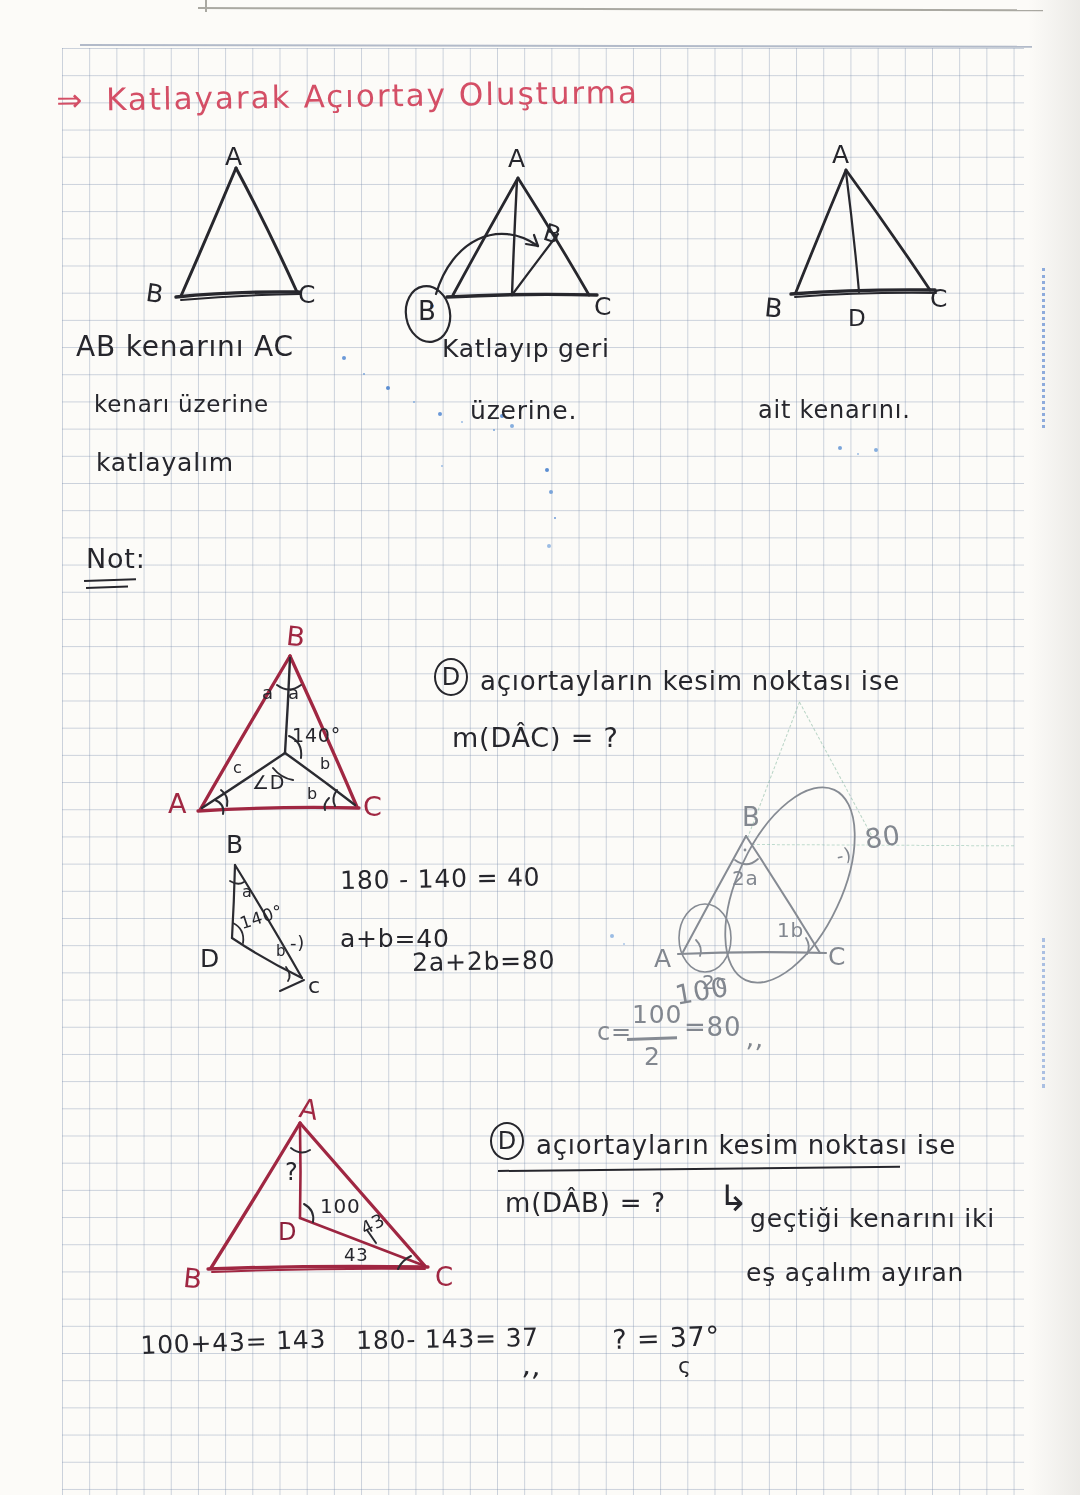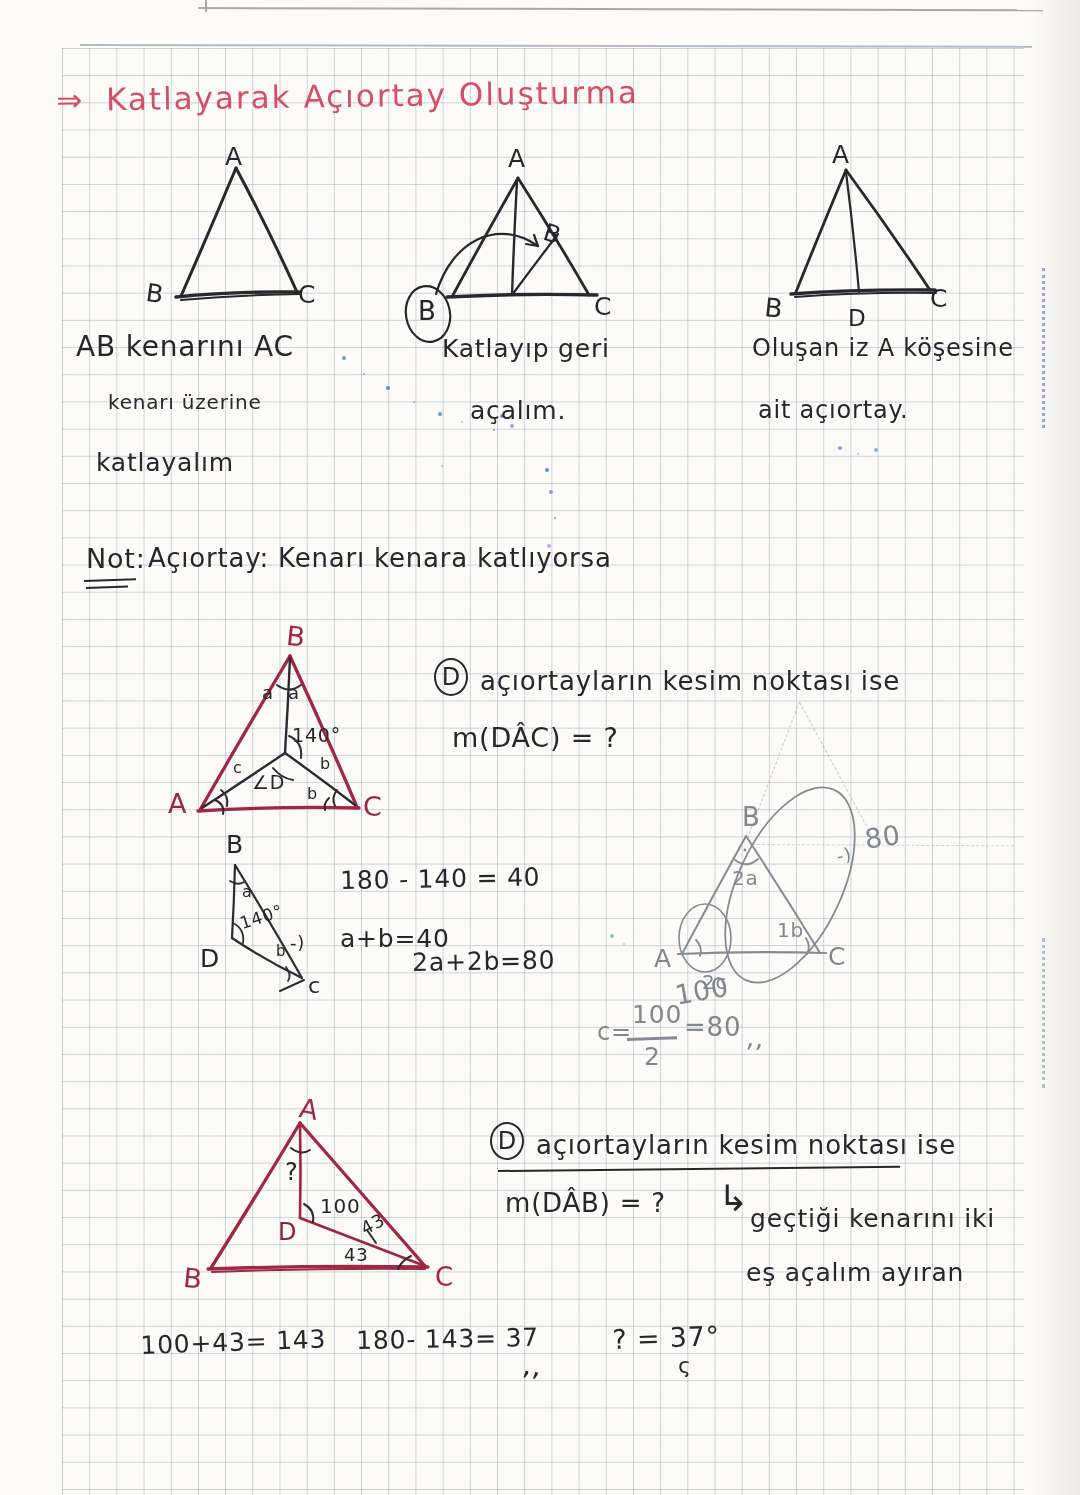--- a/index.html
+++ b/index.html
@@ -61,58 +61,56 @@
   <svg style="left:150px;top:140px" width="180" height="170" viewBox="0 0 180 170" fill="none" stroke="#27272d" stroke-linecap="round" stroke-linejoin="round">
     <path d="M86,28 Q60,90 31,156" stroke-width="3"></path>
     <path d="M86,28 Q118,88 147,152" stroke-width="3"></path>
     <path d="M26,157 Q85,151 149,152" stroke-width="3.4"></path>
     <path d="M31,160 Q90,155 150,154" stroke-width="2"></path>
   </svg>
   <span class="t ink" style="left:225px;top:144px;font-size:25px">A</span>
   <span class="t ink" style="left:148px;top:280px;font-size:25px;transform:rotate(8deg)">B</span>
   <span class="t ink" style="left:298px;top:282px;font-size:25px">C</span>
   <span class="t ink" style="left:76px;top:332px;font-size:28px">AB kenarını AC</span>
-  <span class="t ink" style="left:108px;top:392px;font-size:20px">kenarı üzerine</span>
+  <span class="t ink" style="left:94px;top:392px;font-size:23px">kenarı üzerine</span>
   <span class="t ink" style="left:96px;top:450px;font-size:25px">katlayalım</span>
 
   <svg style="left:400px;top:148px" width="235" height="195" viewBox="0 0 235 195" fill="none" stroke="#27272d" stroke-linecap="round" stroke-linejoin="round">
     <path d="M118,30 Q85,88 53,147" stroke-width="2.8"></path>
     <path d="M118,30 Q155,88 189,147" stroke-width="2.8"></path>
     <path d="M47,149 Q120,145 197,147" stroke-width="3.4"></path>
     <path d="M117,32 Q114,90 112,147" stroke-width="2.4"></path>
     <path d="M112,147 Q135,116 158,86" stroke-width="2.2"></path>
     <path d="M36,146 C52,92 98,70 138,98" stroke-width="2.2"></path>
     <path d="M138,98 l-12,-2 M138,98 l-4,-11" stroke-width="2.2"></path>
     <ellipse cx="28" cy="166" rx="22" ry="28" transform="rotate(-10 28 166)" stroke-width="2.2"></ellipse>
   </svg>
   <span class="t ink" style="left:508px;top:146px;font-size:25px">A</span>
   <span class="t ink" style="left:418px;top:298px;font-size:26px">B</span>
   <span class="t ink" style="left:548px;top:220px;font-size:24px;transform:rotate(18deg)">B</span>
   <span class="t ink" style="left:594px;top:294px;font-size:25px">C</span>
   <span class="t ink" style="left:442px;top:336px;font-size:25px">Katlayıp geri</span>
-  <span class="t ink" style="left:470px;top:398px;font-size:25px">açalım.</span>
+  <span class="t ink" style="left:470px;top:398px;font-size:25px">üzerine.</span>
 
   <svg style="left:758px;top:140px" width="200" height="185" viewBox="0 0 200 185" fill="none" stroke="#27272d" stroke-linecap="round" stroke-linejoin="round">
     <path d="M88,30 Q62,92 38,152" stroke-width="2.8"></path>
     <path d="M88,30 Q132,90 172,150" stroke-width="2.8"></path>
     <path d="M33,154 Q100,149 177,150" stroke-width="3.4"></path>
     <path d="M37,157 Q105,152 178,153" stroke-width="2"></path>
     <path d="M88,32 Q96,95 101,152" stroke-width="2.2"></path>
   </svg>
   <span class="t ink" style="left:832px;top:142px;font-size:25px">A</span>
   <span class="t ink" style="left:766px;top:294px;font-size:26px;transform:rotate(6deg)">B</span>
   <span class="t ink" style="left:930px;top:286px;font-size:25px">C</span>
   <span class="t ink" style="left:848px;top:306px;font-size:23px">D</span>
-  <span class="t ink" style="left:752px;top:336px;font-size:24px">Oluşan iz A köşesine</span>
-  <span class="t ink" style="left:758px;top:398px;font-size:24px">ait açıortay.</span>
+  <span class="t ink" style="left:758px;top:398px;font-size:24px">ait kenarını.</span>
 
   <span class="t ink" style="left:86px;top:545px;font-size:27px">Not:</span>
   <div class="ln" style="left:84px;top:580px;width:52px;height:2px;background:var(--ink);transform:rotate(-2deg)"></div>
   <div class="ln" style="left:86px;top:587px;width:42px;height:2px;background:var(--ink);transform:rotate(-2deg)"></div>
-  <span class="t ink" style="left:148px;top:545px;font-size:26px">Açıortay: Kenarı kenara katlıyorsa</span>
 
   <div class="circleD" style="left:434px;top:658px;width:30px;height:34px;font-size:24px">
     <span>D</span>
   </div>
   <span class="t ink" style="left:480px;top:668px;font-size:26px">açıortayların kesim noktası ise</span>
   <span class="t ink" style="left:452px;top:724px;font-size:27px">m(DÂC) = ?</span>
 
   <svg style="left:185px;top:640px" width="190" height="185" viewBox="0 0 190 185" fill="none" stroke-linecap="round" stroke-linejoin="round">
     <g stroke="#a02742" stroke-width="3.3">
       <path d="M105,16 Q58,95 15,170"></path>

